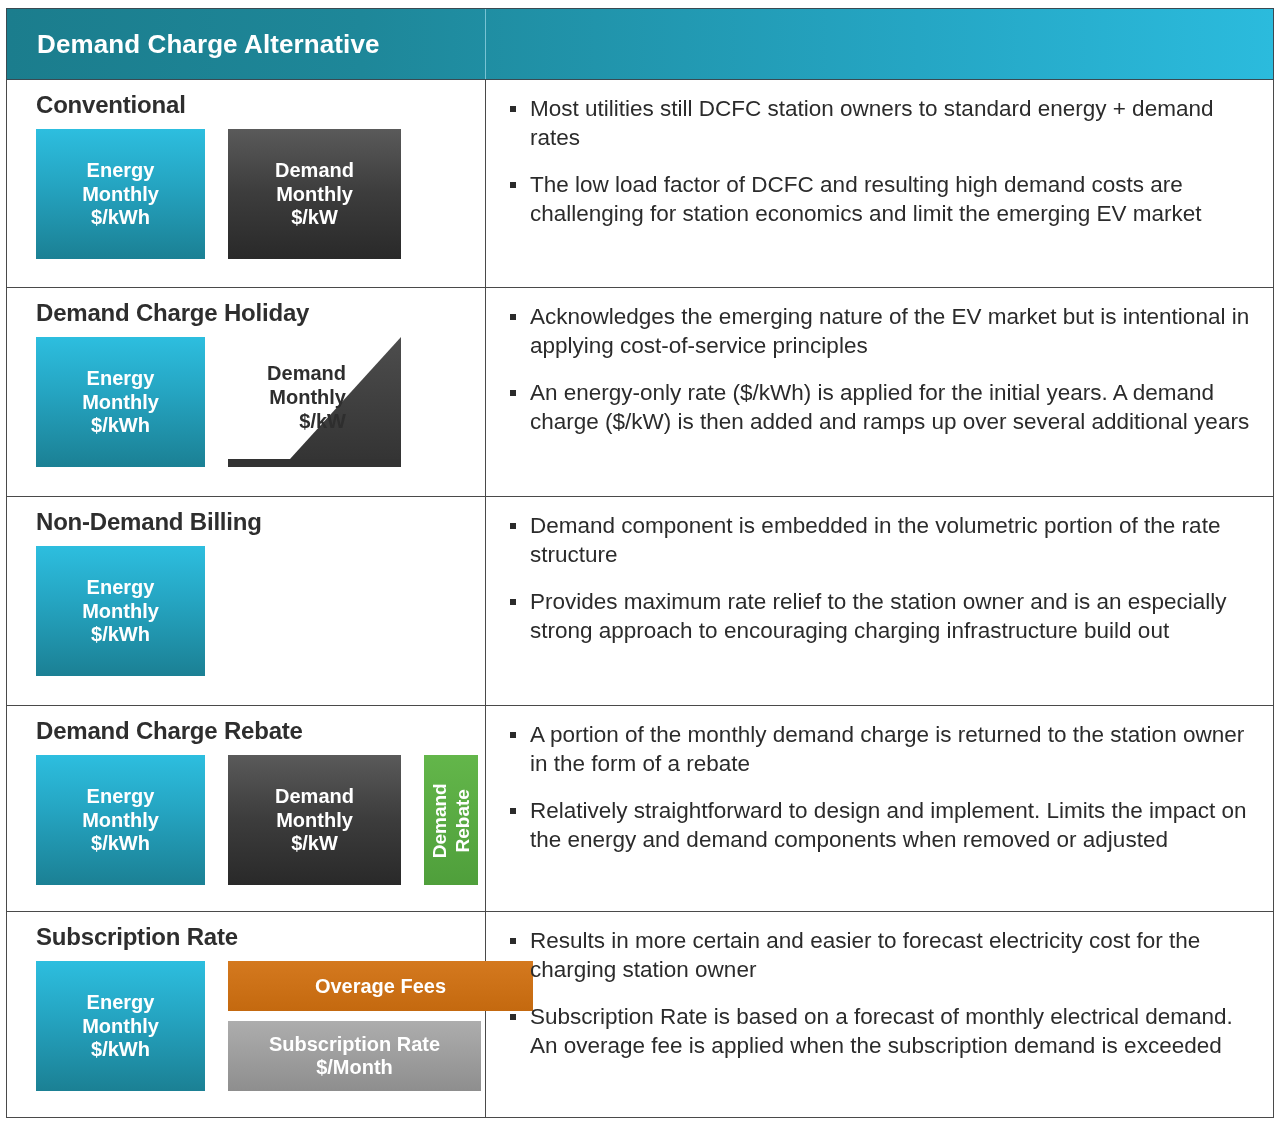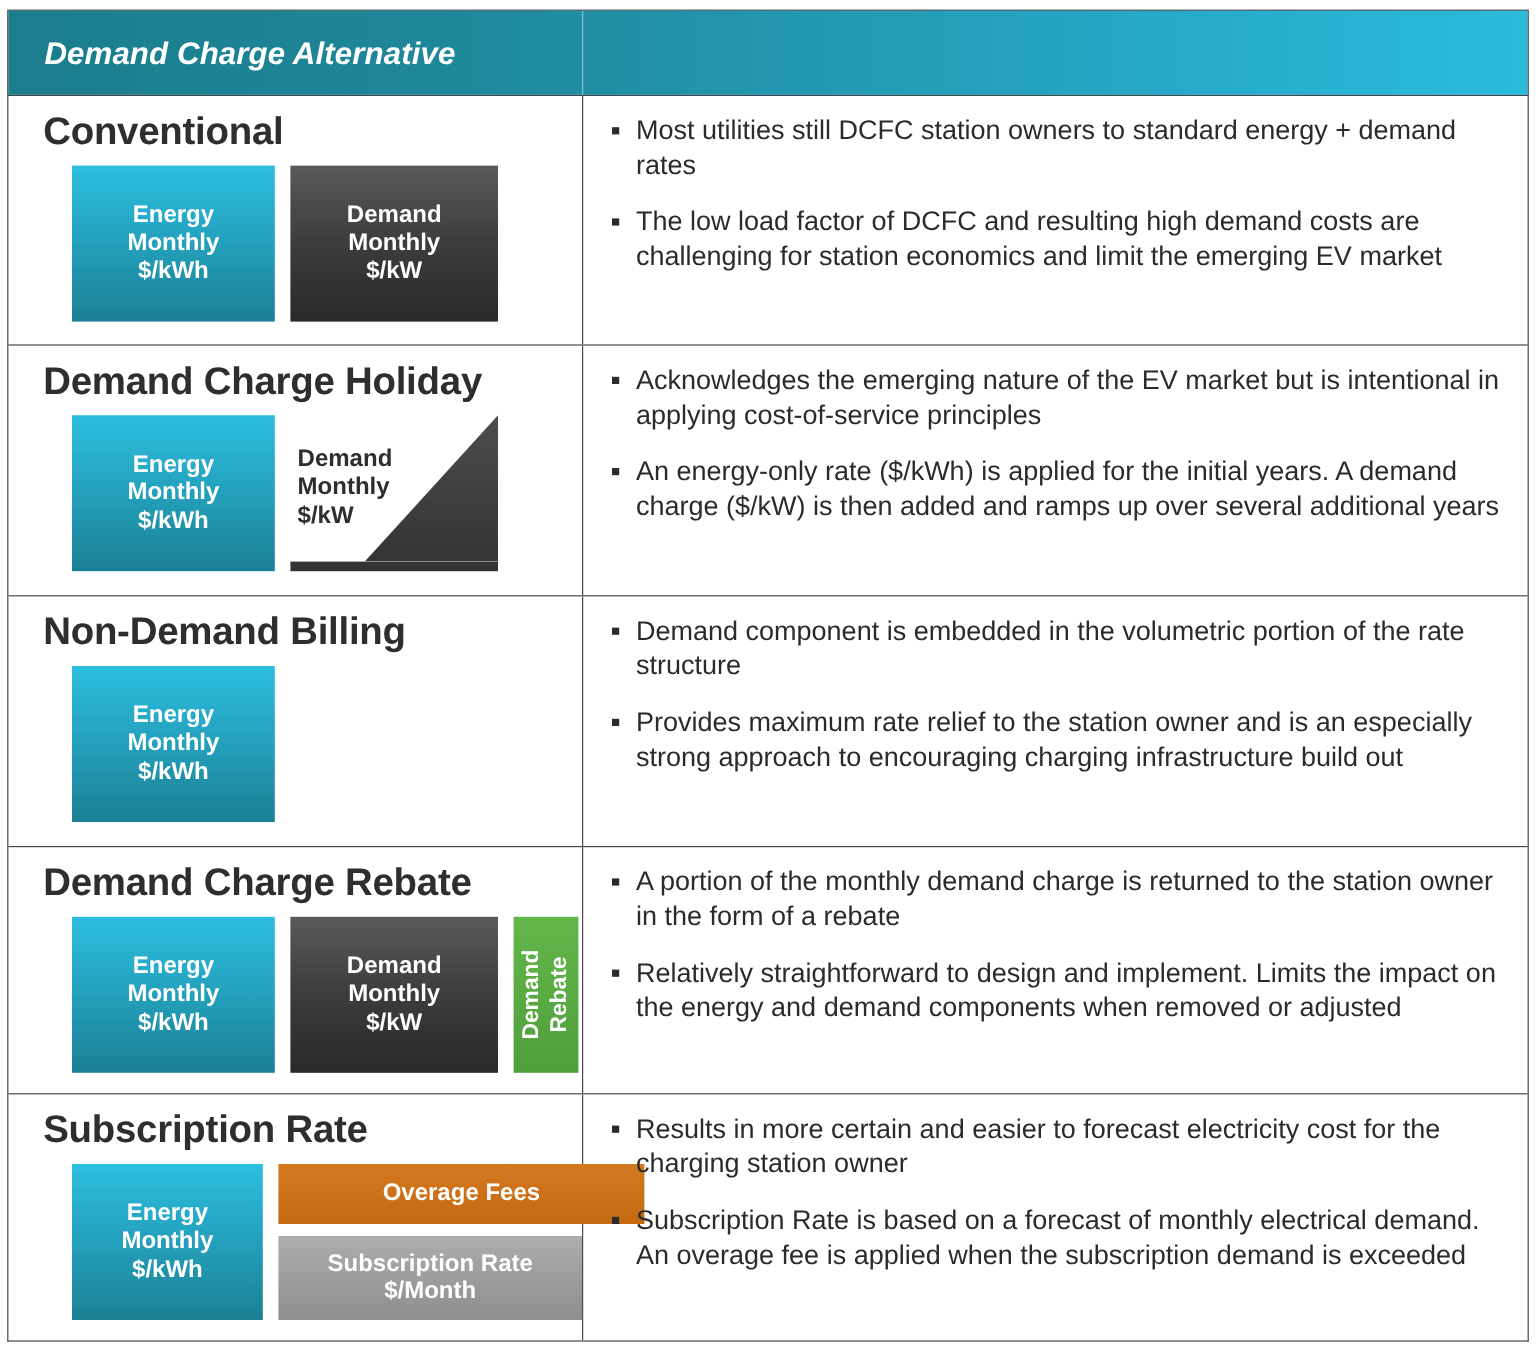--- a/index.html
+++ b/index.html
@@ -47,21 +47,20 @@
   }
   .th-right {
     flex: 1 1 auto;
     padding-left: 26px;
   }
   .th-text {
     color: #ffffff;
     font-size: 26px;
     font-weight: bold;
     letter-spacing: 0.1px;
-    font-style: italic;
   }
 
   
   .tbody {
     flex: 1 1 auto;
     display: flex;
     flex-direction: column;
     border-left: 1px solid #4a4a4a;
     border-right: 1px solid #4a4a4a;
     border-bottom: 1px solid #4a4a4a;
@@ -89,34 +88,33 @@
     padding: 12px 0 0 29px;
     position: relative;
   }
   .cell-right {
     flex: 1 1 auto;
     box-sizing: border-box;
     padding: 14px 18px 0 22px;
   }
 
   .alt-title {
-    font-size: 32px;
+    font-size: 24px;
     font-weight: bold;
     color: #2e2e2e;
     letter-spacing: -0.2px;
     margin: 0 0 11px 0;
     line-height: 1.1;
   }
 
   
   .badges {
     display: flex;
     align-items: flex-start;
-    gap: 13px;
-    margin-left: 24px;
+    gap: 23px;
   }
   .badge {
     box-sizing: border-box;
     display: flex;
     flex-direction: column;
     align-items: center;
     justify-content: center;
     color: #ffffff;
     font-weight: bold;
     line-height: 1.18;
@@ -155,21 +153,21 @@
     bottom: 0;
     width: 173px;
     height: 8px;
     background: #333333;
   }
   .ramp-label {
     position: absolute;
     left: 6px;
     top: 24px;
     width: 112px;
-    text-align: left;
+    text-align: right;
     color: #2e2e2e;
     font-size: 20px;
     font-weight: bold;
     line-height: 1.2;
     z-index: 2;
   }
 
   
   .badge-rebate {
     width: 54px;

